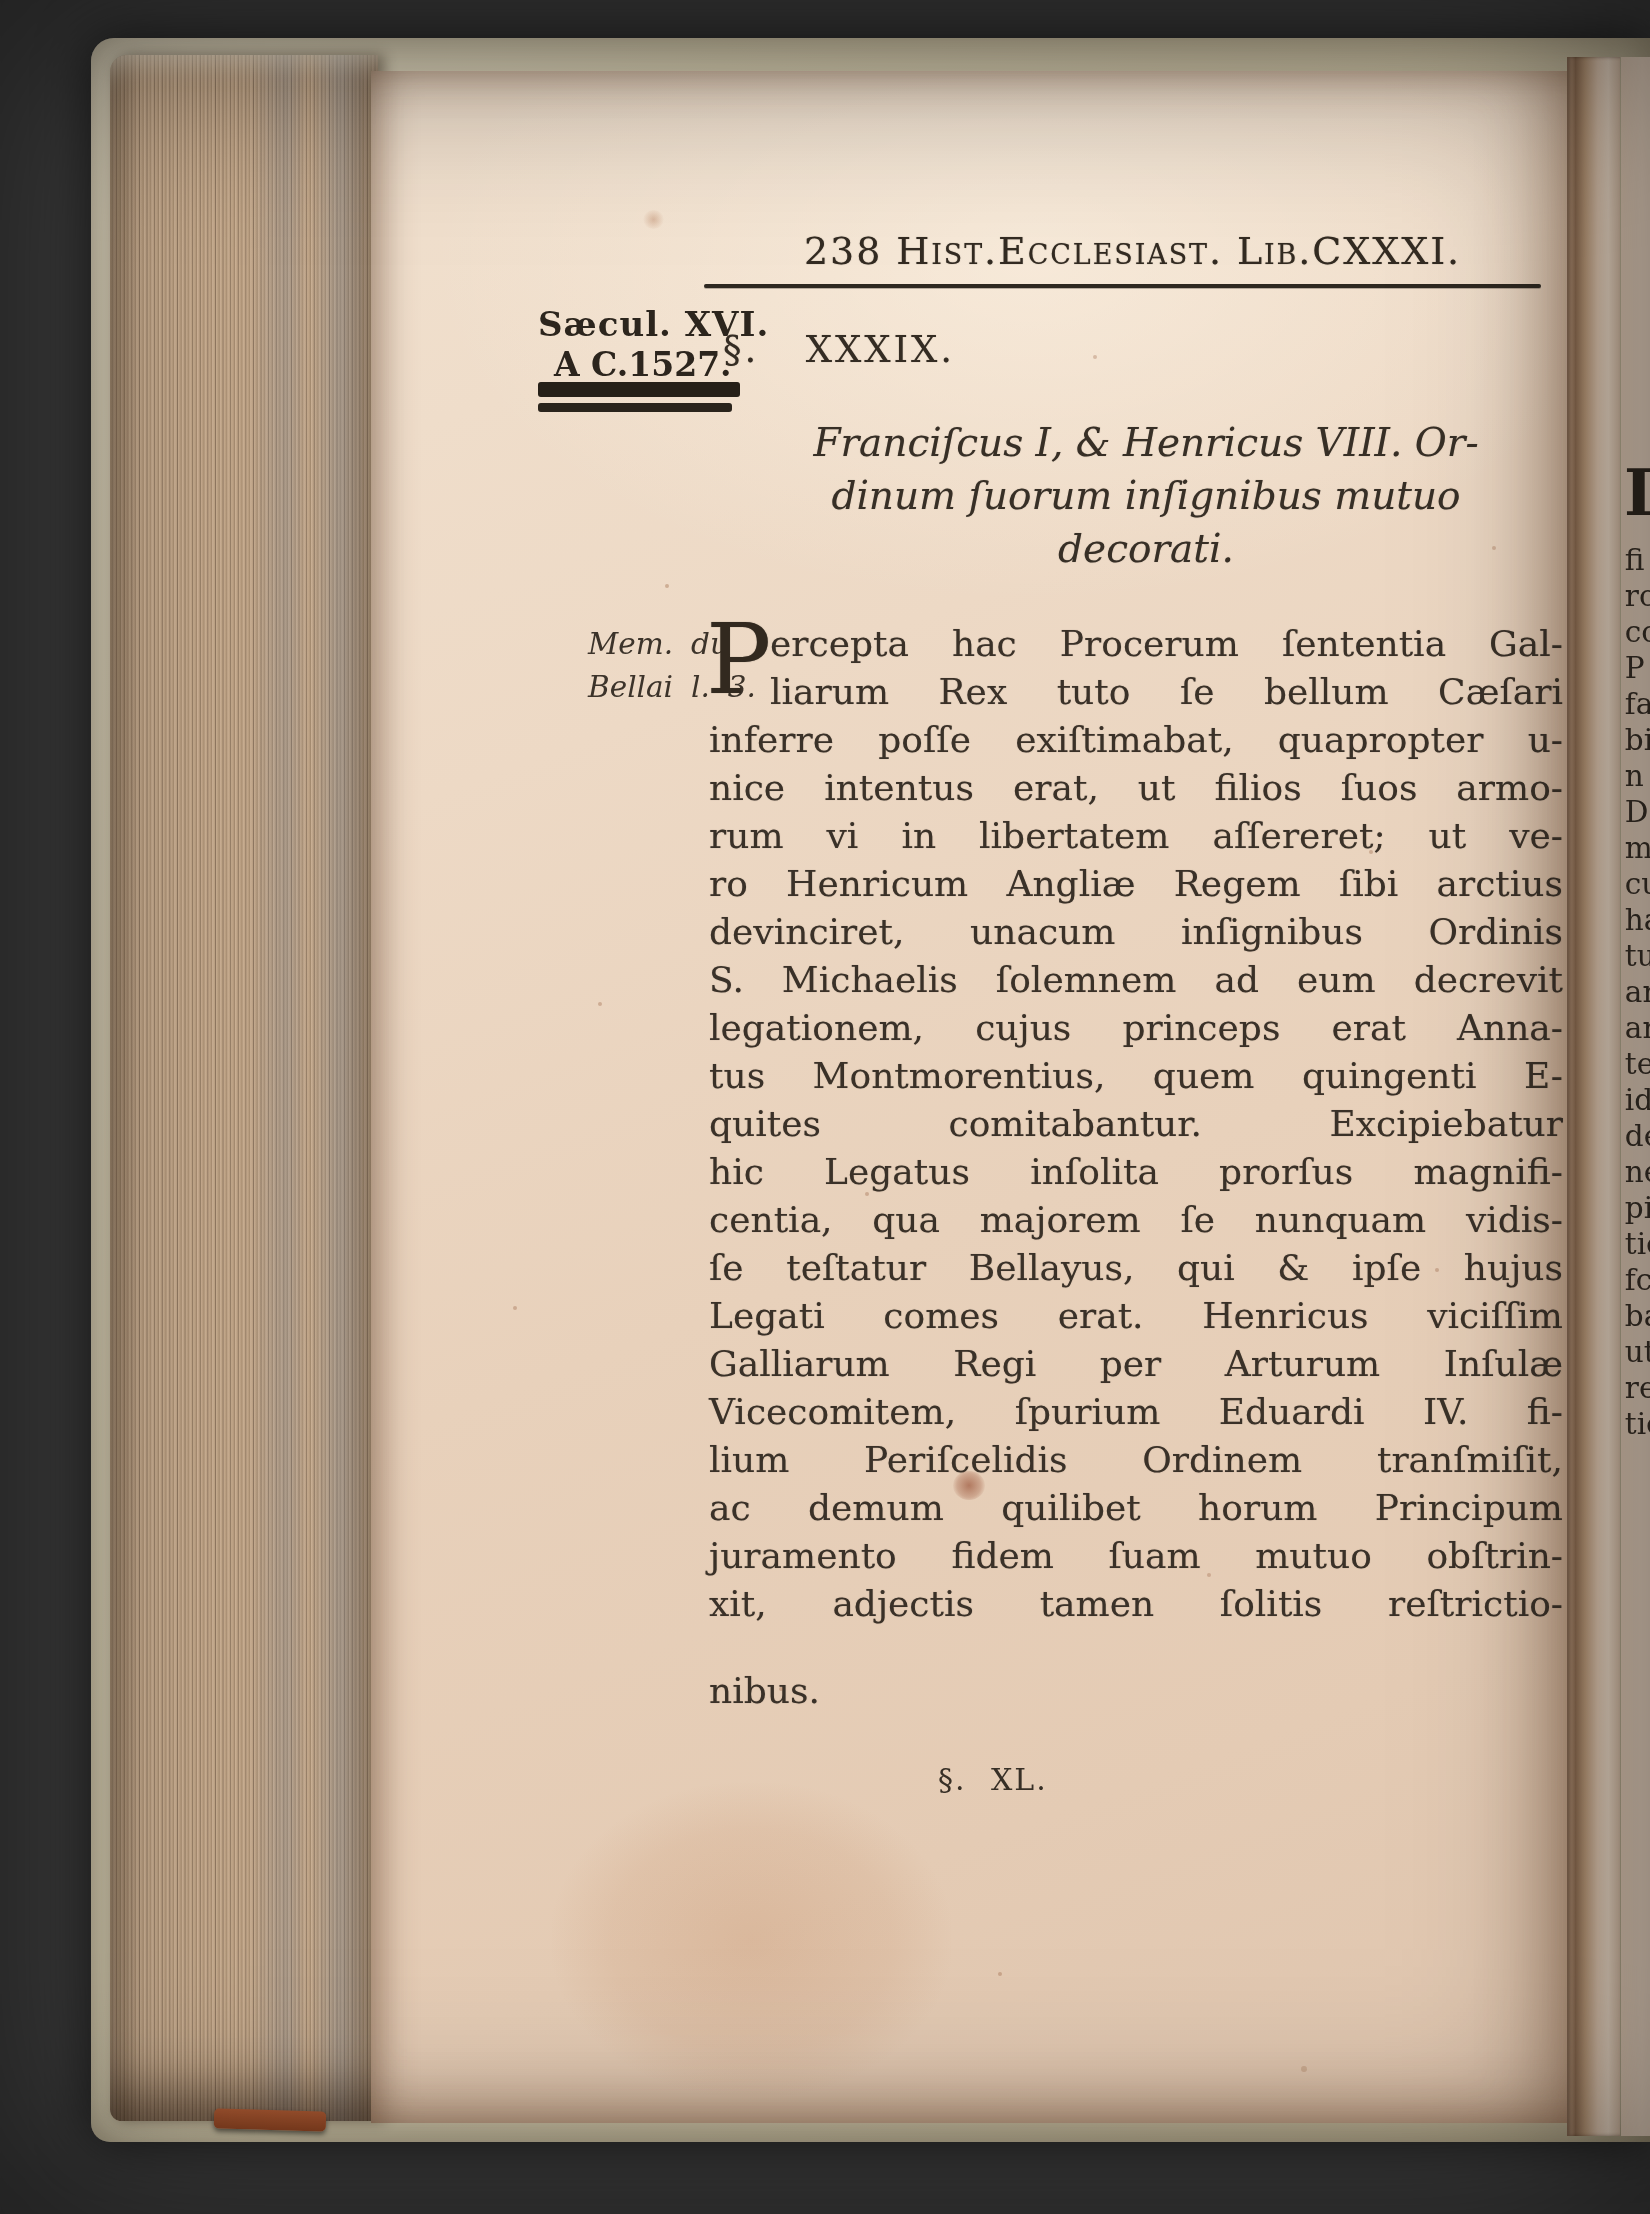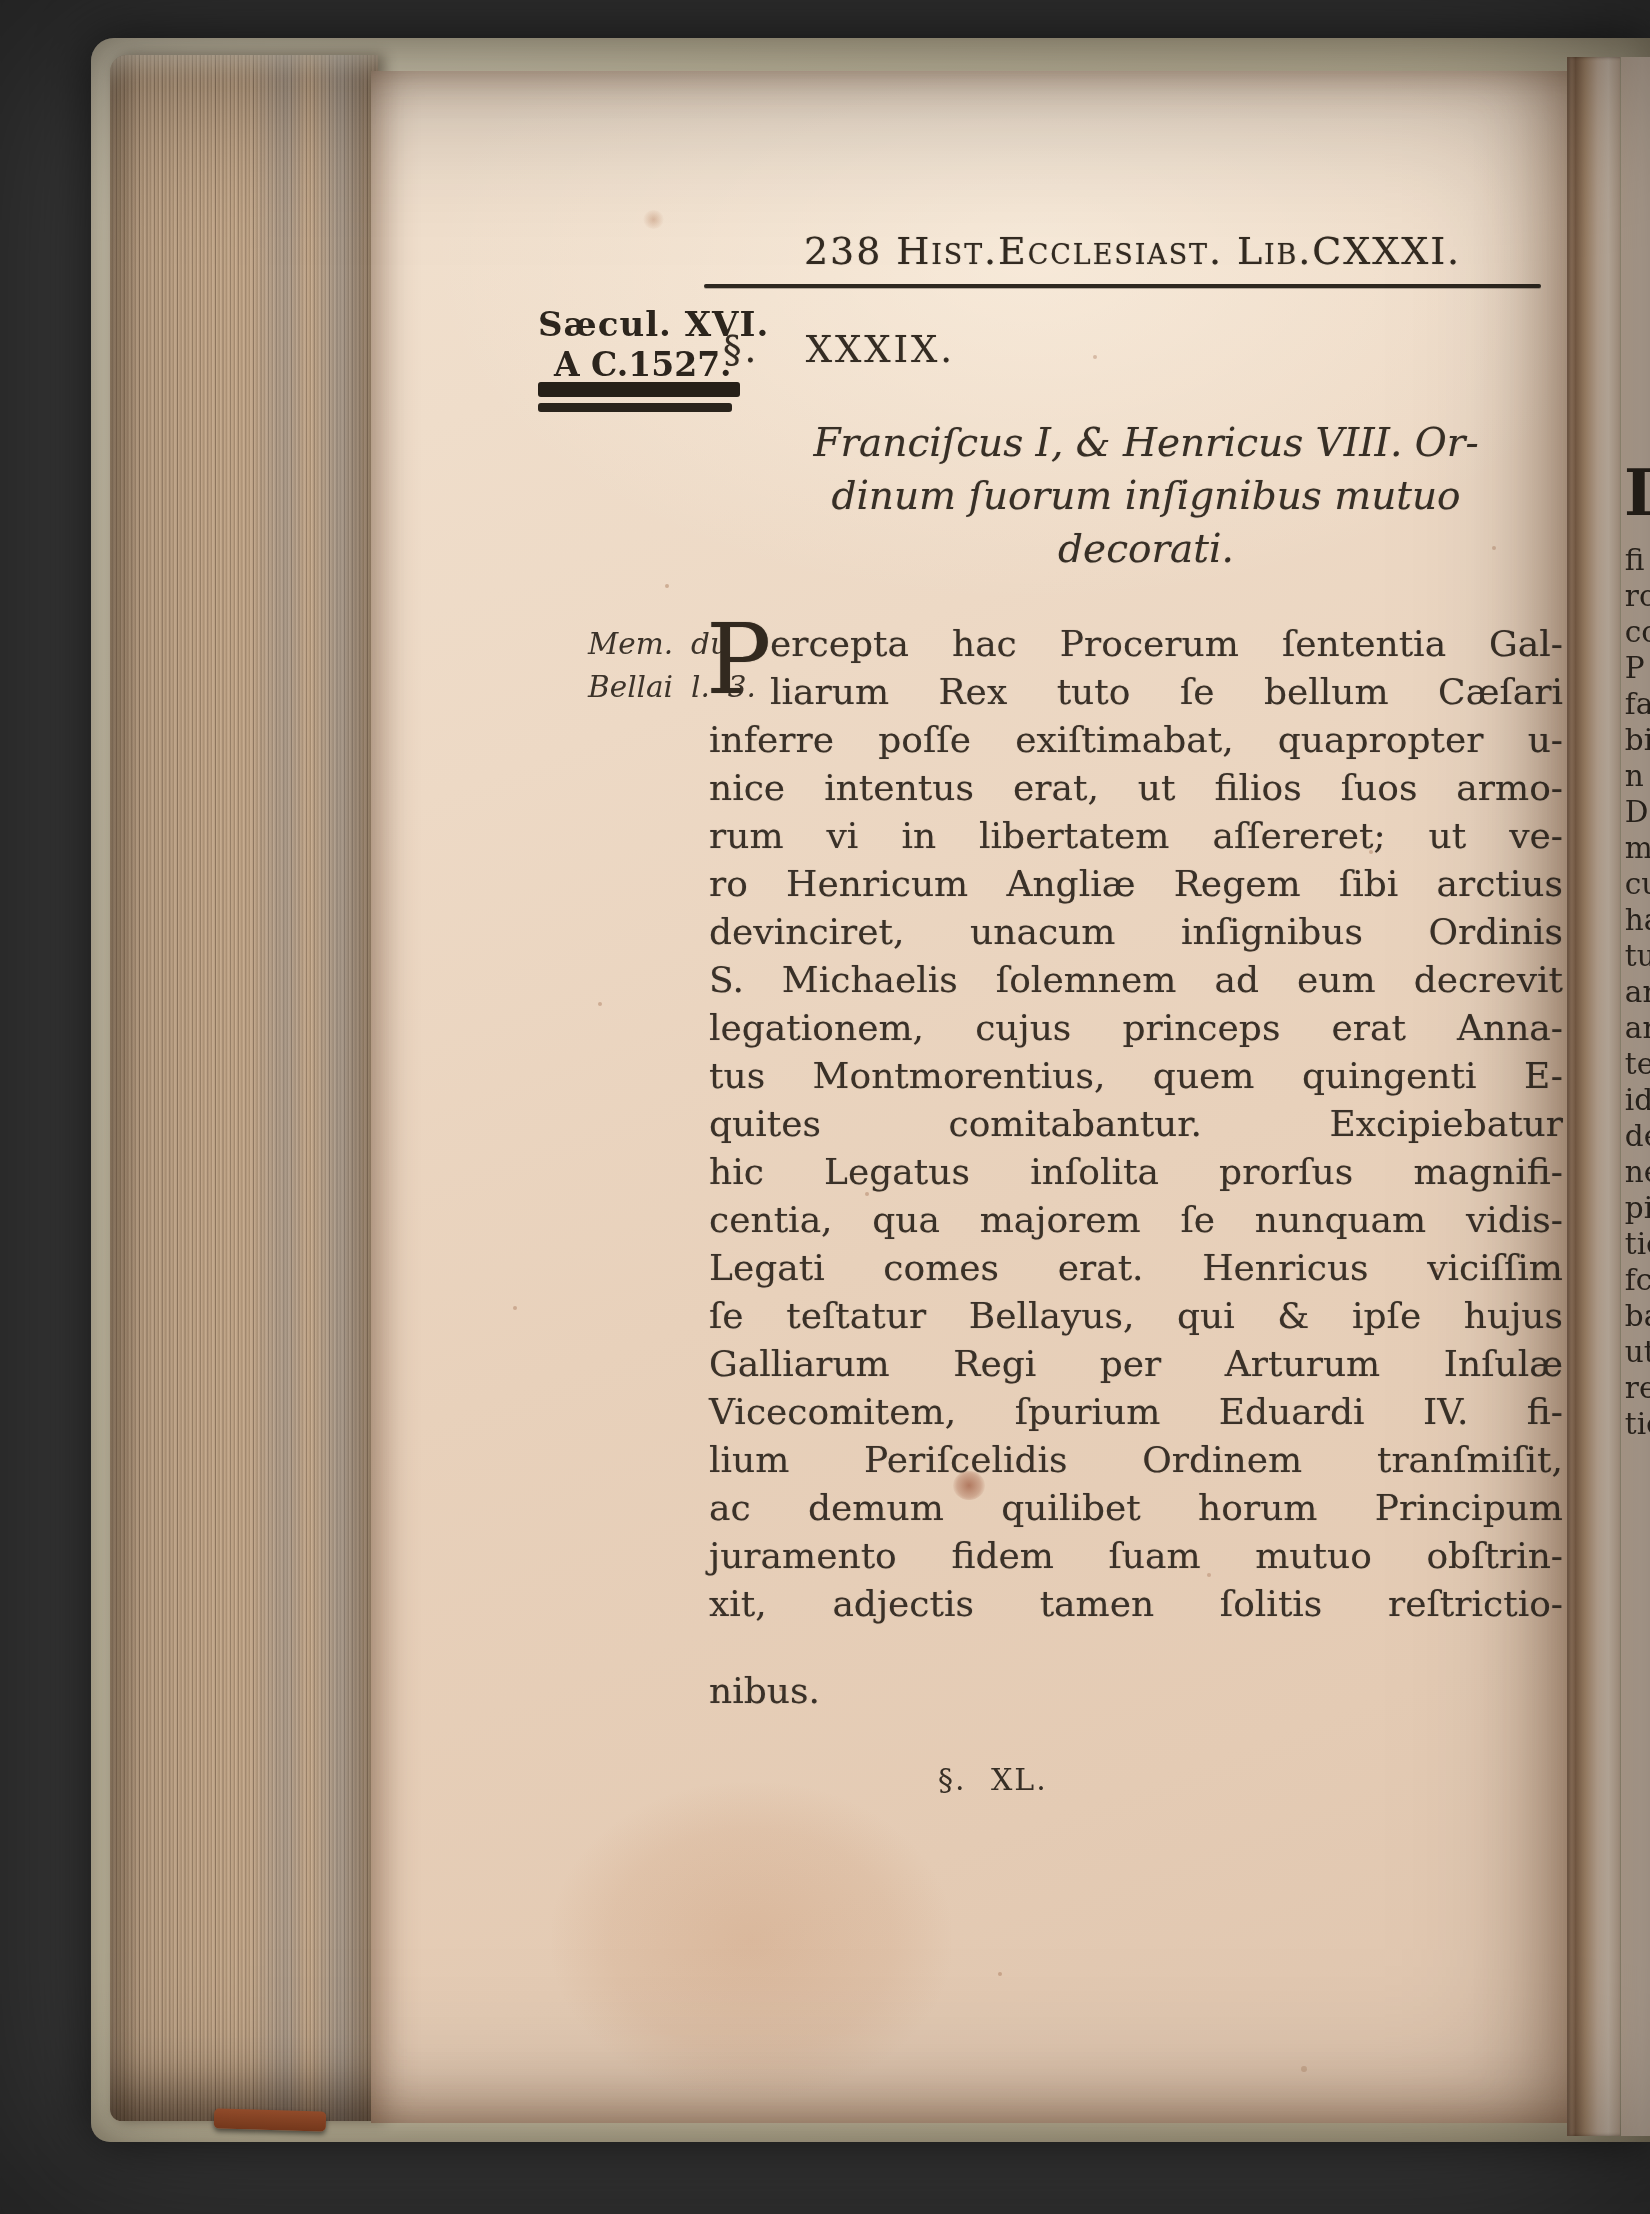--- a/index.html
+++ b/index.html
@@ -187,22 +187,22 @@
         <div class="body-line">nice intentus erat, ut filios ſuos armo-</div>
         <div class="body-line">rum vi in libertatem aſſereret; ut ve-</div>
         <div class="body-line">ro Henricum Angliæ Regem ſibi arctius</div>
         <div class="body-line">devinciret, unacum inſignibus Ordinis</div>
         <div class="body-line">S. Michaelis ſolemnem ad eum decrevit</div>
         <div class="body-line">legationem, cujus princeps erat Anna-</div>
         <div class="body-line">tus Montmorentius, quem quingenti E-</div>
         <div class="body-line">quites comitabantur. Excipiebatur</div>
         <div class="body-line">hic Legatus inſolita prorſus magnifi-</div>
         <div class="body-line">centia, qua majorem ſe nunquam vidis-</div>
+        <div class="body-line">ſe teſtatur Bellayus, qui &amp; ipſe hujus</div>
         <div class="body-line">Legati comes erat. Henricus viciſſim</div>
-        <div class="body-line">ſe teſtatur Bellayus, qui &amp; ipſe hujus</div>
         <div class="body-line">Galliarum Regi per Arturum Inſulæ</div>
         <div class="body-line">Vicecomitem, ſpurium Eduardi IV. fi-</div>
         <div class="body-line">lium Periſcelidis Ordinem tranſmiſit,</div>
         <div class="body-line">ac demum quilibet horum Principum</div>
         <div class="body-line">juramento fidem ſuam mutuo obſtrin-</div>
         <div class="body-line">xit, adjectis tamen ſolitis reſtrictio-</div>
         <div class="body-line">nibus.</div>
       </div>
 
     <div class="next-section">§. XL.</div>

